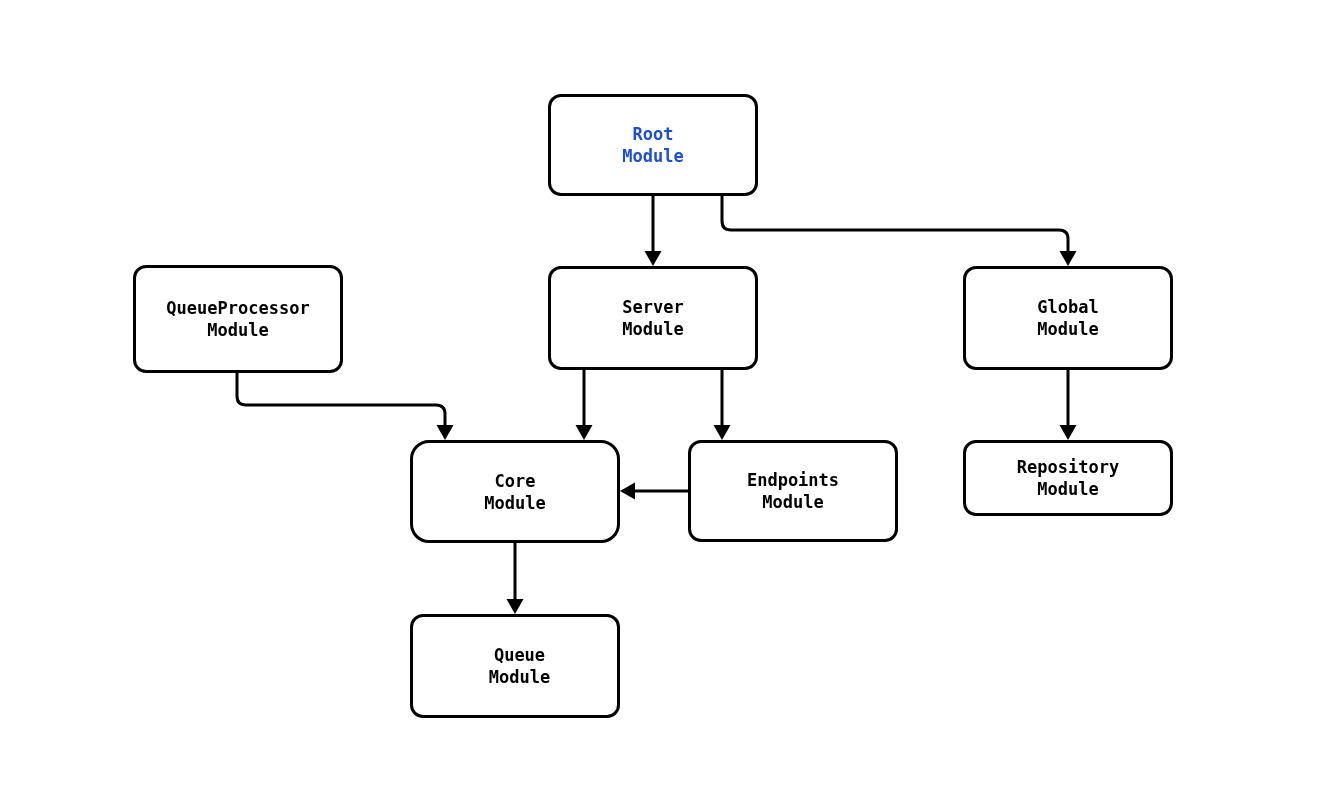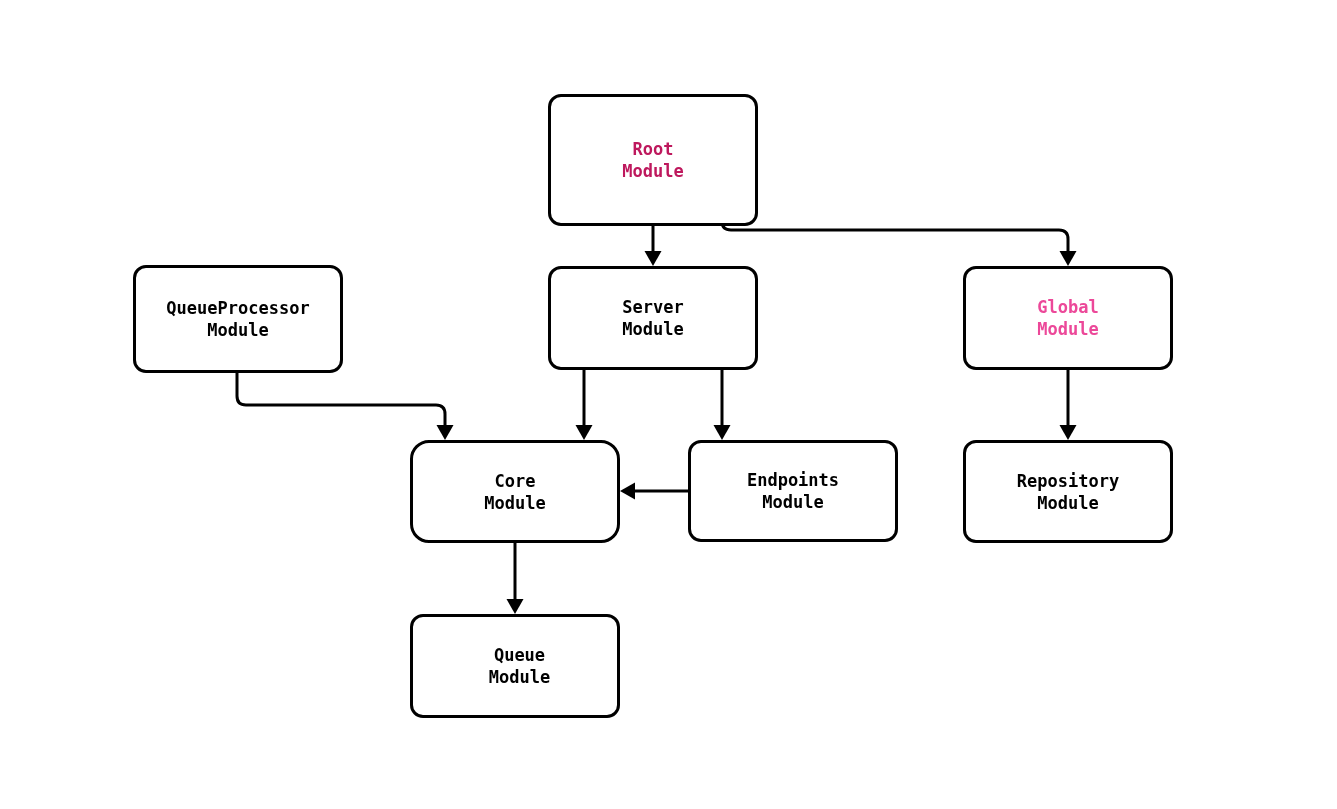--- a/index.html
+++ b/index.html
@@ -72,45 +72,45 @@
         <path d="M 688 491 L 627 491" fill="none" stroke="#000000" stroke-width="3"></path>
         <path d="M 620 491 L 635 482.5 L 635 499.5 Z" fill="#000000" stroke="none"></path>
         <path d="M 1068 370 L 1068 433" fill="none" stroke="#000000" stroke-width="3"></path>
         <path d="M 1068 440 L 1059.5 425 L 1076.5 425 Z" fill="#000000" stroke="none"></path>
         <path d="M 515 543 L 515 607" fill="none" stroke="#000000" stroke-width="3"></path>
         <path d="M 515 614 L 506.5 599 L 523.5 599 Z" fill="#000000" stroke="none"></path>
       </g>
   </svg>
 
   <div id="nodes-layer">
-      <div class="node" style="left: 548px; top: 94px; width: 210px; height: 132px; border-width: 3px; border-color: rgb(0, 0, 0); border-radius: 13px; color: #be185d;">
+      <div class="node" style="left: 548px; top: 94px; width: 210px; height: 102px; border-width: 3px; border-color: rgb(0, 0, 0); border-radius: 13px; color: #1d4ed8;">
         <span class="node-line">Root</span>
         <span class="node-line">Module</span>
       </div>
       <div class="node" style="left: 133px; top: 265px; width: 210px; height: 108px; border-width: 3px; border-color: rgb(0, 0, 0); border-radius: 13px; color: rgb(0, 0, 0);">
         <span class="node-line">QueueProcessor</span>
         <span class="node-line">Module</span>
       </div>
       <div class="node" style="left: 548px; top: 266px; width: 210px; height: 104px; border-width: 3px; border-color: rgb(0, 0, 0); border-radius: 13px; color: rgb(0, 0, 0);">
         <span class="node-line">Server</span>
         <span class="node-line">Module</span>
       </div>
-      <div class="node" style="left: 963px; top: 266px; width: 210px; height: 104px; border-width: 3px; border-color: rgb(0, 0, 0); border-radius: 13px; color: #ec4899; text-align: right;">
+      <div class="node" style="left: 963px; top: 266px; width: 210px; height: 104px; border-width: 3px; border-color: rgb(0, 0, 0); border-radius: 13px; color: #000000; text-align: right;">
         <span class="node-line">Global</span>
         <span class="node-line">Module</span>
       </div>
       <div class="node" style="left: 410px; top: 440px; width: 210px; height: 103px; border-width: 3px; border-color: rgb(0, 0, 0); border-radius: 19px; color: rgb(0, 0, 0);">
         <span class="node-line">Core</span>
         <span class="node-line">Module</span>
       </div>
       <div class="node" style="left: 688px; top: 440px; width: 210px; height: 102px; border-width: 3px; border-color: rgb(0, 0, 0); border-radius: 13px; color: rgb(0, 0, 0);">
         <span class="node-line">Endpoints</span>
         <span class="node-line">Module</span>
       </div>
-      <div class="node" style="left: 963px; top: 440px; width: 210px; height: 103px; border-width: 3px; border-color: rgb(0, 0, 0); border-radius: 13px; color: rgb(0, 0, 0);">
+      <div class="node" style="left: 963px; top: 440px; width: 210px; height: 76px; border-width: 3px; border-color: rgb(0, 0, 0); border-radius: 13px; color: rgb(0, 0, 0);">
         <span class="node-line">Repository</span>
         <span class="node-line">Module</span>
       </div>
       <div class="node" style="left: 410px; top: 614px; width: 210px; height: 104px; border-width: 3px; border-color: rgb(0, 0, 0); border-radius: 13px; color: rgb(0, 0, 0); padding-left: 9px;">
         <span class="node-line">Queue</span>
         <span class="node-line">Module</span>
       </div>
     </div>
 
 </div>

